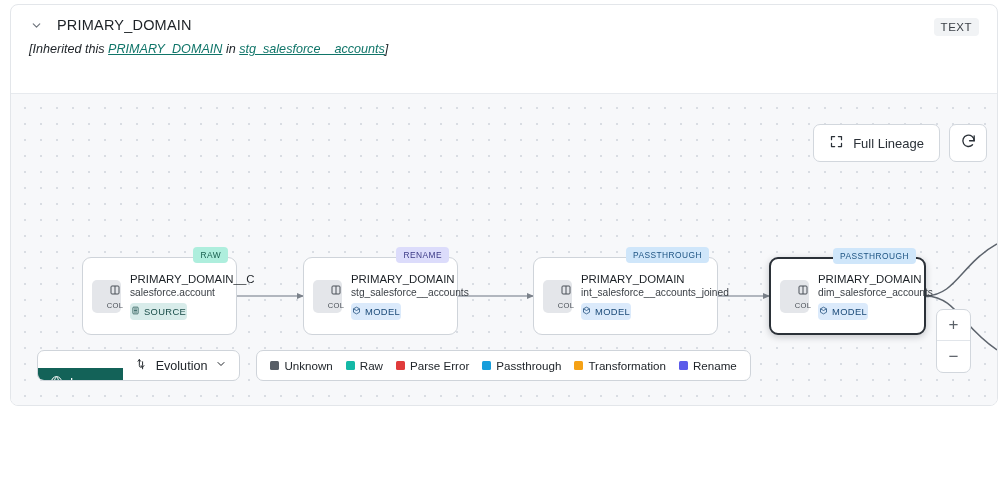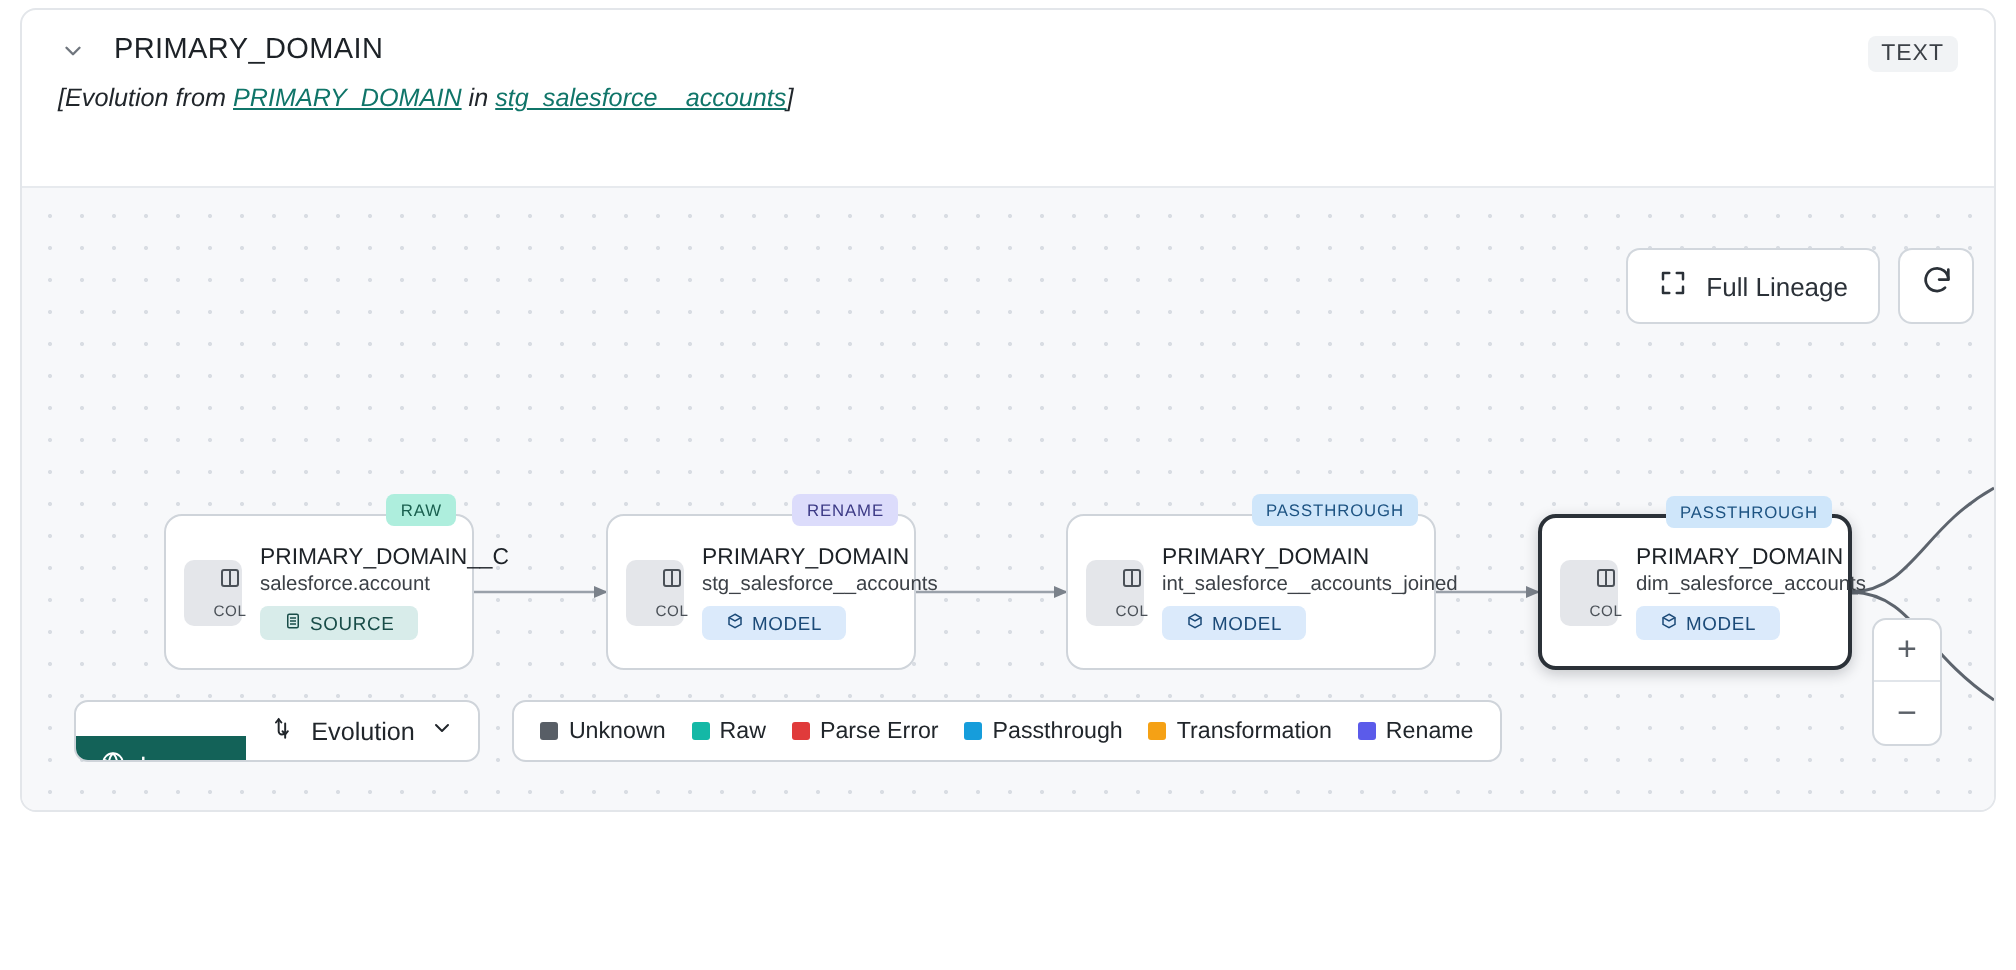--- a/index.html
+++ b/index.html
@@ -93,21 +93,21 @@
     padding-left: 17px;
   }
   .col-chip .lbl { font-size: 7.6px; letter-spacing: .3px; }
   .node-body { margin-left: 9px; display: flex; flex-direction: column; gap: 2px; }
   .node-title { font-size: 11.4px; color: #1d2227; }
   .node-sub { font-size: 10.2px; color: #3c4147; }
   .type-pill {
     margin-top: 3px; align-self: flex-start;
     display: inline-flex; align-items: flex-start; gap: 4px;
     font-size: 9.4px; letter-spacing: .35px;
-    padding: 3px 12px; border-radius: 4px;
+    padding: 3px 1px; border-radius: 4px;
   }
   .pill-source { background: #d8ecea; color: #184c48; }
   .pill-model  { background: #dbeafb; color: #1b4a78; }
 
   .badge {
     position: absolute; top: -11px;
     font-size: 8.4px; letter-spacing: .45px;
     padding: 3px 7px; border-radius: 4px;
     white-space: nowrap;
   }
@@ -182,21 +182,21 @@
           <polyline points="6 9 12 15 18 9"></polyline>
         </svg>
       </span>
       <span class="col-title">PRIMARY_DOMAIN</span>
     </div>
 
     <div class="text-badge">TEXT</div>
 
 
     <div class="inherit">
-      <span>[Evolution from </span><a>PRIMARY_DOMAIN</a><span> in </span><a>stg_salesforce__accounts</a><span>]</span>
+      <span>[Inherited this </span><a>PRIMARY_DOMAIN</a><span> in </span><a>stg_salesforce__accounts</a><span>]</span>
     </div>
   </div>
 
   <div class="canvas">
 
     <svg class="edges">
       <defs>
         <marker id="ah" markerWidth="7" markerHeight="7" refX="6" refY="3" orient="auto" markerUnits="userSpaceOnUse">
           <path d="M0,0 L7,3 L0,6 z" fill="#7b828b"></path>
         </marker>

